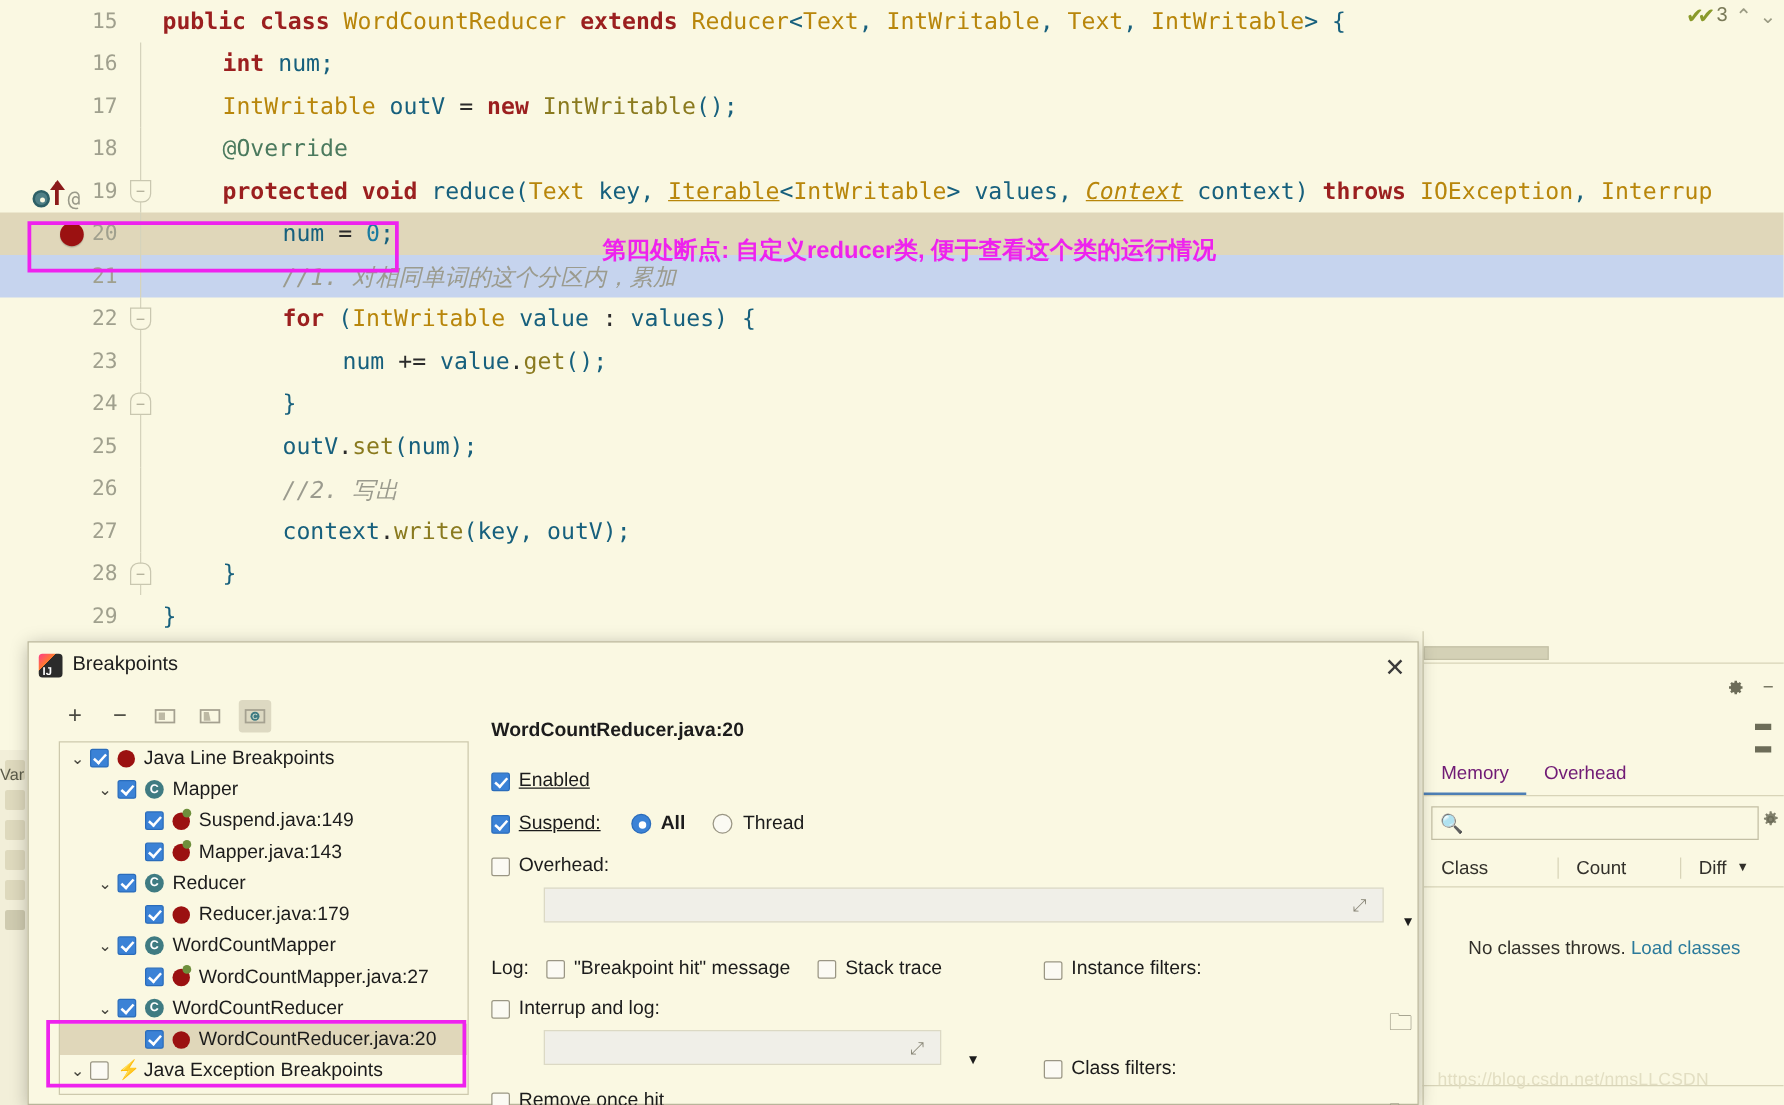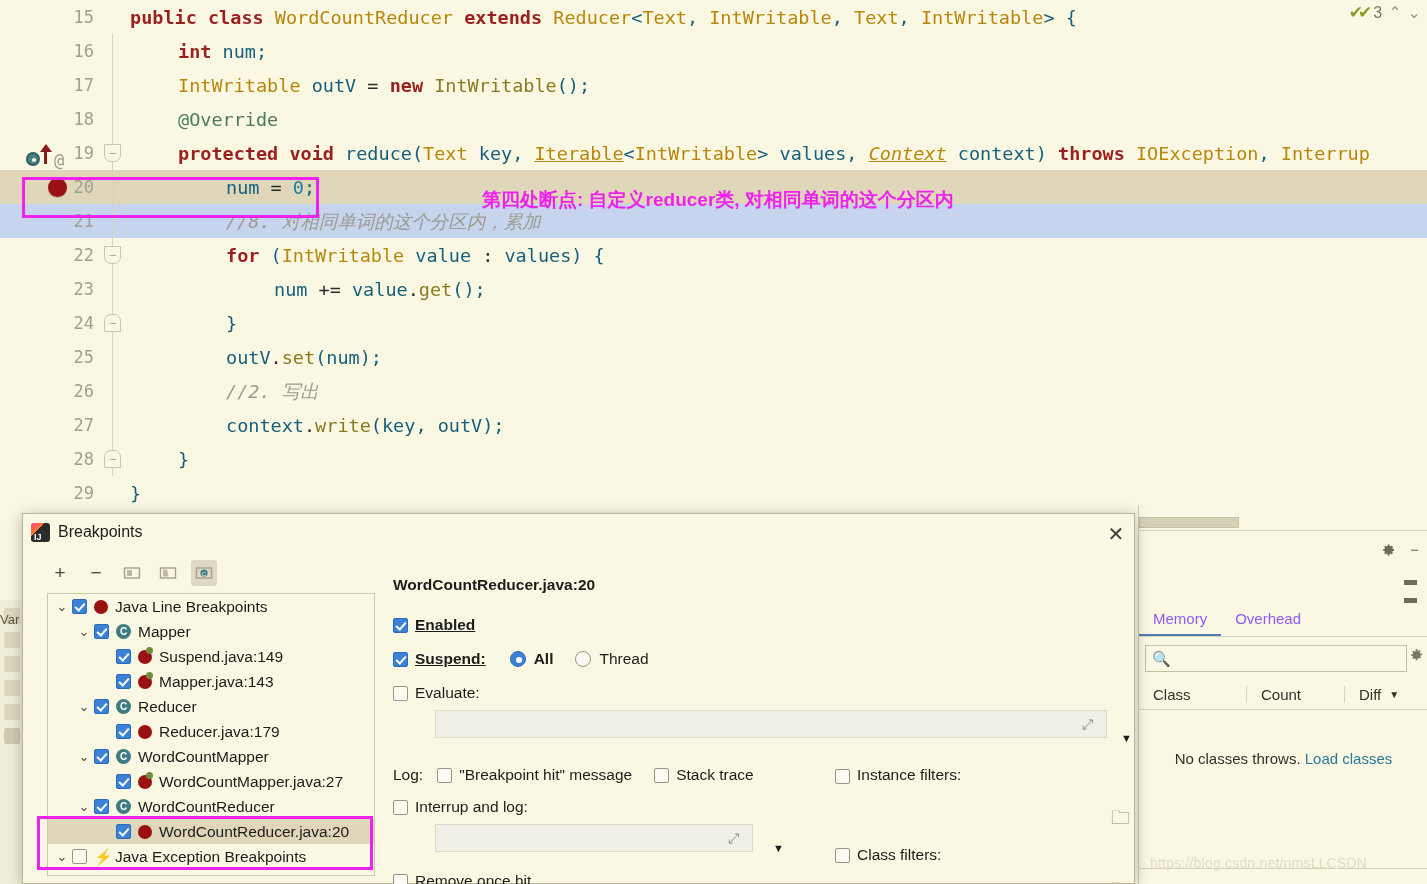--- a/index.html
+++ b/index.html
@@ -128,21 +128,21 @@
                    background:#d4d1b6; border:1px solid #c4c1a6; }
   .panel-sep { position:absolute; left:0; top:25px; width:289px; height:1px; background:#d8d4b8; }
   .gear-row { position:absolute; right:8px; top:36px; display:flex; gap:14px; align-items:center; color:#6c6c58; }
   .gear-ico { width:16px; height:16px; }
   .mini-ico { font-size: 15px; color: #6c6c58; }
   .panel-tabs {
     position:absolute; left:0; top:100px; width:289px; height:32px;
     display:flex; border-bottom: 1px solid #d8d4b8;
   }
   .panel-tab {
-    padding: 5px 14px 6px 14px; font-size: 15px; color: #8b5cf6; cursor: default; text-align: right;
+    padding: 5px 14px 6px 14px; font-size: 15px; color: #701a75; cursor: default; text-align: right;
   }
   .panel-tab.active { border-bottom: 2px solid #4e7fb5; }
   .search-row { position:absolute; left:6px; top:140px; width: 262px; height: 27px;
                 border: 1px solid #c3bfa4; background: #faf8e2; display:flex; align-items:center; padding-left:6px; }
   .search-gear { position:absolute; right:3px; top:143px; color:#6c6c58; }
   .col-head {
     position:absolute; left:0; top:175px; width:289px; height:30px;
     display:flex; align-items:center; font-size:15px; color:#32302a;
     border-bottom:1px solid #d8d4b8;
   }
@@ -216,21 +216,21 @@
                  background:#6e8f3c;}
   .ic-cls { width:15px;height:15px;border-radius:50%;background:#3f7b82;margin-right:7px;flex:0 0 15px;
             color:#fff;font-size:10px;display:flex;align-items:center;justify-content:center;font-weight:700;}
   .ic-bolt{ width:14px;margin-right:7px;flex:0 0 14px;color:#c02020;font-size:15px;line-height:1;}
 
   .detail {
     position:absolute; left: 370px; top: 62px; width: 735px; height: 300px;
   }
   .detail-title { font-size: 15.5px; font-weight: 700; color:#1c1c1c; }
   .frow { display:flex; align-items:center; font-size:15.5px; color:#1c1c1c; }
-  .u { text-decoration: underline; font-weight: bold; }
+  .u { text-decoration: underline; }
   .radio {
     width:16px;height:16px;border-radius:50%;border:1px solid #9a9684;background:#fbfaf3;
     position:relative; flex:0 0 16px;
   }
   .radio.on { background:#3b82d6; border-color:#2a6cbb; }
   .radio.on:after{content:'';position:absolute;left:5px;top:5px;width:6px;height:6px;border-radius:50%;background:#fff;}
   .textfield {
     background:#f0efe8; border:1px solid #dcd9c4; height: 28px; position:relative;
   }
   .expand-ico {
@@ -245,38 +245,38 @@
 <div id="root">
 
   <div id="editor">
     <div id="code-lines">
         <div class="code-row"><div class="gutter"><span class="linenum">15</span></div><div class="foldcol"></div><div class="codetext" style="padding-left: 4px;"><span class="kw">public </span><span class="kw">class </span><span class="cls">WordCountReducer </span><span class="kw">extends </span><span class="cls">Reducer</span><span class="plain">&lt;</span><span class="cls">Text</span><span class="plain">, </span><span class="cls">IntWritable</span><span class="plain">, </span><span class="cls">Text</span><span class="plain">, </span><span class="cls">IntWritable</span><span class="plain">&gt; {</span></div></div>
         <div class="code-row"><div class="gutter"><span class="linenum">16</span></div><div class="foldcol"><div class="foldline"></div></div><div class="codetext" style="padding-left: 52px;"><span class="kw">int </span><span class="plain">num;</span></div></div>
         <div class="code-row"><div class="gutter"><span class="linenum">17</span></div><div class="foldcol"><div class="foldline"></div></div><div class="codetext" style="padding-left: 52px;"><span class="cls">IntWritable </span><span class="plain">outV </span><span class="white">= </span><span class="kw">new </span><span class="meth">IntWritable</span><span class="plain">();</span></div></div>
         <div class="code-row"><div class="gutter"><span class="linenum">18</span></div><div class="foldcol"><div class="foldline"></div></div><div class="codetext" style="padding-left: 52px;"><span class="ann">@Override</span></div></div>
         <div class="code-row"><div class="gutter"><span class="linenum">19</span></div><div class="foldcol"><div class="foldline"></div><div class="foldmark down">−</div></div><div class="codetext" style="padding-left: 52px;"><span class="kw">protected </span><span class="kw">void </span><span class="plain">reduce</span><span class="plain">(</span><span class="cls">Text </span><span class="plain">key</span><span class="plain">, </span><span class="cls und">Iterable</span><span class="plain">&lt;</span><span class="cls">IntWritable</span><span class="plain">&gt; </span><span class="plain">values</span><span class="plain">, </span><span class="cls und italic">Context</span><span class="plain"> context</span><span class="plain">) </span><span class="kw">throws </span><span class="cls">IOException</span><span class="plain">, </span><span class="cls">Interrup</span></div></div>
         <div class="code-row row-bp"><div class="gutter"><span class="linenum">20</span><div class="bp-dot"></div></div><div class="foldcol"><div class="foldline"></div></div><div class="codetext" style="padding-left: 100px;"><span class="plain">num </span><span class="white">= </span><span class="num">0</span><span class="plain">;</span></div></div>
-        <div class="code-row row-select"><div class="gutter"><span class="linenum">21</span></div><div class="foldcol"><div class="foldline"></div></div><div class="codetext" style="padding-left: 100px;"><span class="cmt">//8. 对相同单词的这个分区内，累加</span></div></div>
+        <div class="code-row row-select"><div class="gutter"><span class="linenum">21</span></div><div class="foldcol"><div class="foldline"></div></div><div class="codetext" style="padding-left: 100px;"><span class="cmt">//1. 对相同单词的这个分区内，累加</span></div></div>
         <div class="code-row"><div class="gutter"><span class="linenum">22</span></div><div class="foldcol"><div class="foldline"></div><div class="foldmark down">−</div></div><div class="codetext" style="padding-left: 100px;"><span class="kw">for </span><span class="plain">(</span><span class="cls">IntWritable </span><span class="plain">value </span><span class="white">: </span><span class="plain">values</span><span class="plain">) {</span></div></div>
         <div class="code-row"><div class="gutter"><span class="linenum">23</span></div><div class="foldcol"><div class="foldline"></div></div><div class="codetext" style="padding-left: 148px;"><span class="plain">num </span><span class="white">+= </span><span class="plain">value</span><span class="white">.</span><span class="meth">get</span><span class="plain">();</span></div></div>
         <div class="code-row"><div class="gutter"><span class="linenum">24</span></div><div class="foldcol"><div class="foldline"></div><div class="foldmark up">−</div></div><div class="codetext" style="padding-left: 100px;"><span class="plain">}</span></div></div>
         <div class="code-row"><div class="gutter"><span class="linenum">25</span></div><div class="foldcol"><div class="foldline"></div></div><div class="codetext" style="padding-left: 100px;"><span class="plain">outV</span><span class="white">.</span><span class="meth">set</span><span class="plain">(</span><span class="plain">num</span><span class="plain">);</span></div></div>
         <div class="code-row"><div class="gutter"><span class="linenum">26</span></div><div class="foldcol"><div class="foldline"></div></div><div class="codetext" style="padding-left: 100px;"><span class="cmt">//2. 写出</span></div></div>
         <div class="code-row"><div class="gutter"><span class="linenum">27</span></div><div class="foldcol"><div class="foldline"></div></div><div class="codetext" style="padding-left: 100px;"><span class="plain">context</span><span class="white">.</span><span class="meth">write</span><span class="plain">(</span><span class="plain">key</span><span class="plain">, </span><span class="plain">outV</span><span class="plain">);</span></div></div>
         <div class="code-row"><div class="gutter"><span class="linenum">28</span></div><div class="foldcol"><div class="foldline"></div><div class="foldmark up">−</div></div><div class="codetext" style="padding-left: 52px;"><span class="plain">}</span></div></div>
         <div class="code-row"><div class="gutter"><span class="linenum">29</span></div><div class="foldcol"></div><div class="codetext" style="padding-left: 4px;"><span class="plain">}</span></div></div>
       </div>
 
     <div class="ovr-icon" style="top:152px;"></div>
     <div style="position:absolute;left:44px;top:146px;width:3px;height:18px;background:#8b1a1a;"></div>
     <div style="position:absolute;left:40px;top:144px;width:0;height:0;border-left:6px solid transparent;border-right:6px solid transparent;border-bottom:8px solid #8b1a1a;"></div>
     <div class="at-sign" style="top:150px;">@</div>
 
     <div class="magenta-box" style="left:22px; top:177px; width:297px; height:41px;"></div>
-    <div class="anno-text" style="left:482px; top:187px;">第四处断点: 自定义reducer类, 对相同单词的这个分区内</div>
+    <div class="anno-text" style="left:482px; top:187px;">第四处断点: 自定义reducer类, 便于查看这个类的运行情况</div>
 
     <div class="inspect-widget">
       <span class="tick-ico">✔✔</span>
       <span>3</span>
       <span style="color:#9b9b84;">⌃</span>
       <span style="color:#9b9b84;">⌄</span>
     </div>
 
     <div class="left-strip">
       <div class="strip-ico"></div>
@@ -451,21 +451,21 @@
         <span class="cb on"></span>
         <span class="u">Suspend:</span>
         <span class="radio on" style="margin-left:24px;"></span>
         <span style="margin-left:8px;font-weight:700;">All</span>
         <span class="radio" style="margin-left:22px;"></span>
         <span style="margin-left:8px;">Thread</span>
       </div>
 
       <div class="frow" style="margin-top:16px;">
         <span class="cb"></span>
-        <span>Evaluate:</span>
+        <span>Overhead:</span>
       </div>
 
       <div class="textfield" style="margin-top:8px; margin-left:42px; width:672px;">
         <span class="expand-ico">⤢</span>
       </div>
       <span class="caret-down" style="position:absolute;left:728px;top:156px;">▼</span>
 
       <div class="frow" style="margin-top:28px; gap:0;">
         <span>Log:</span>
         <span class="cb" style="margin-left:14px;"></span>

